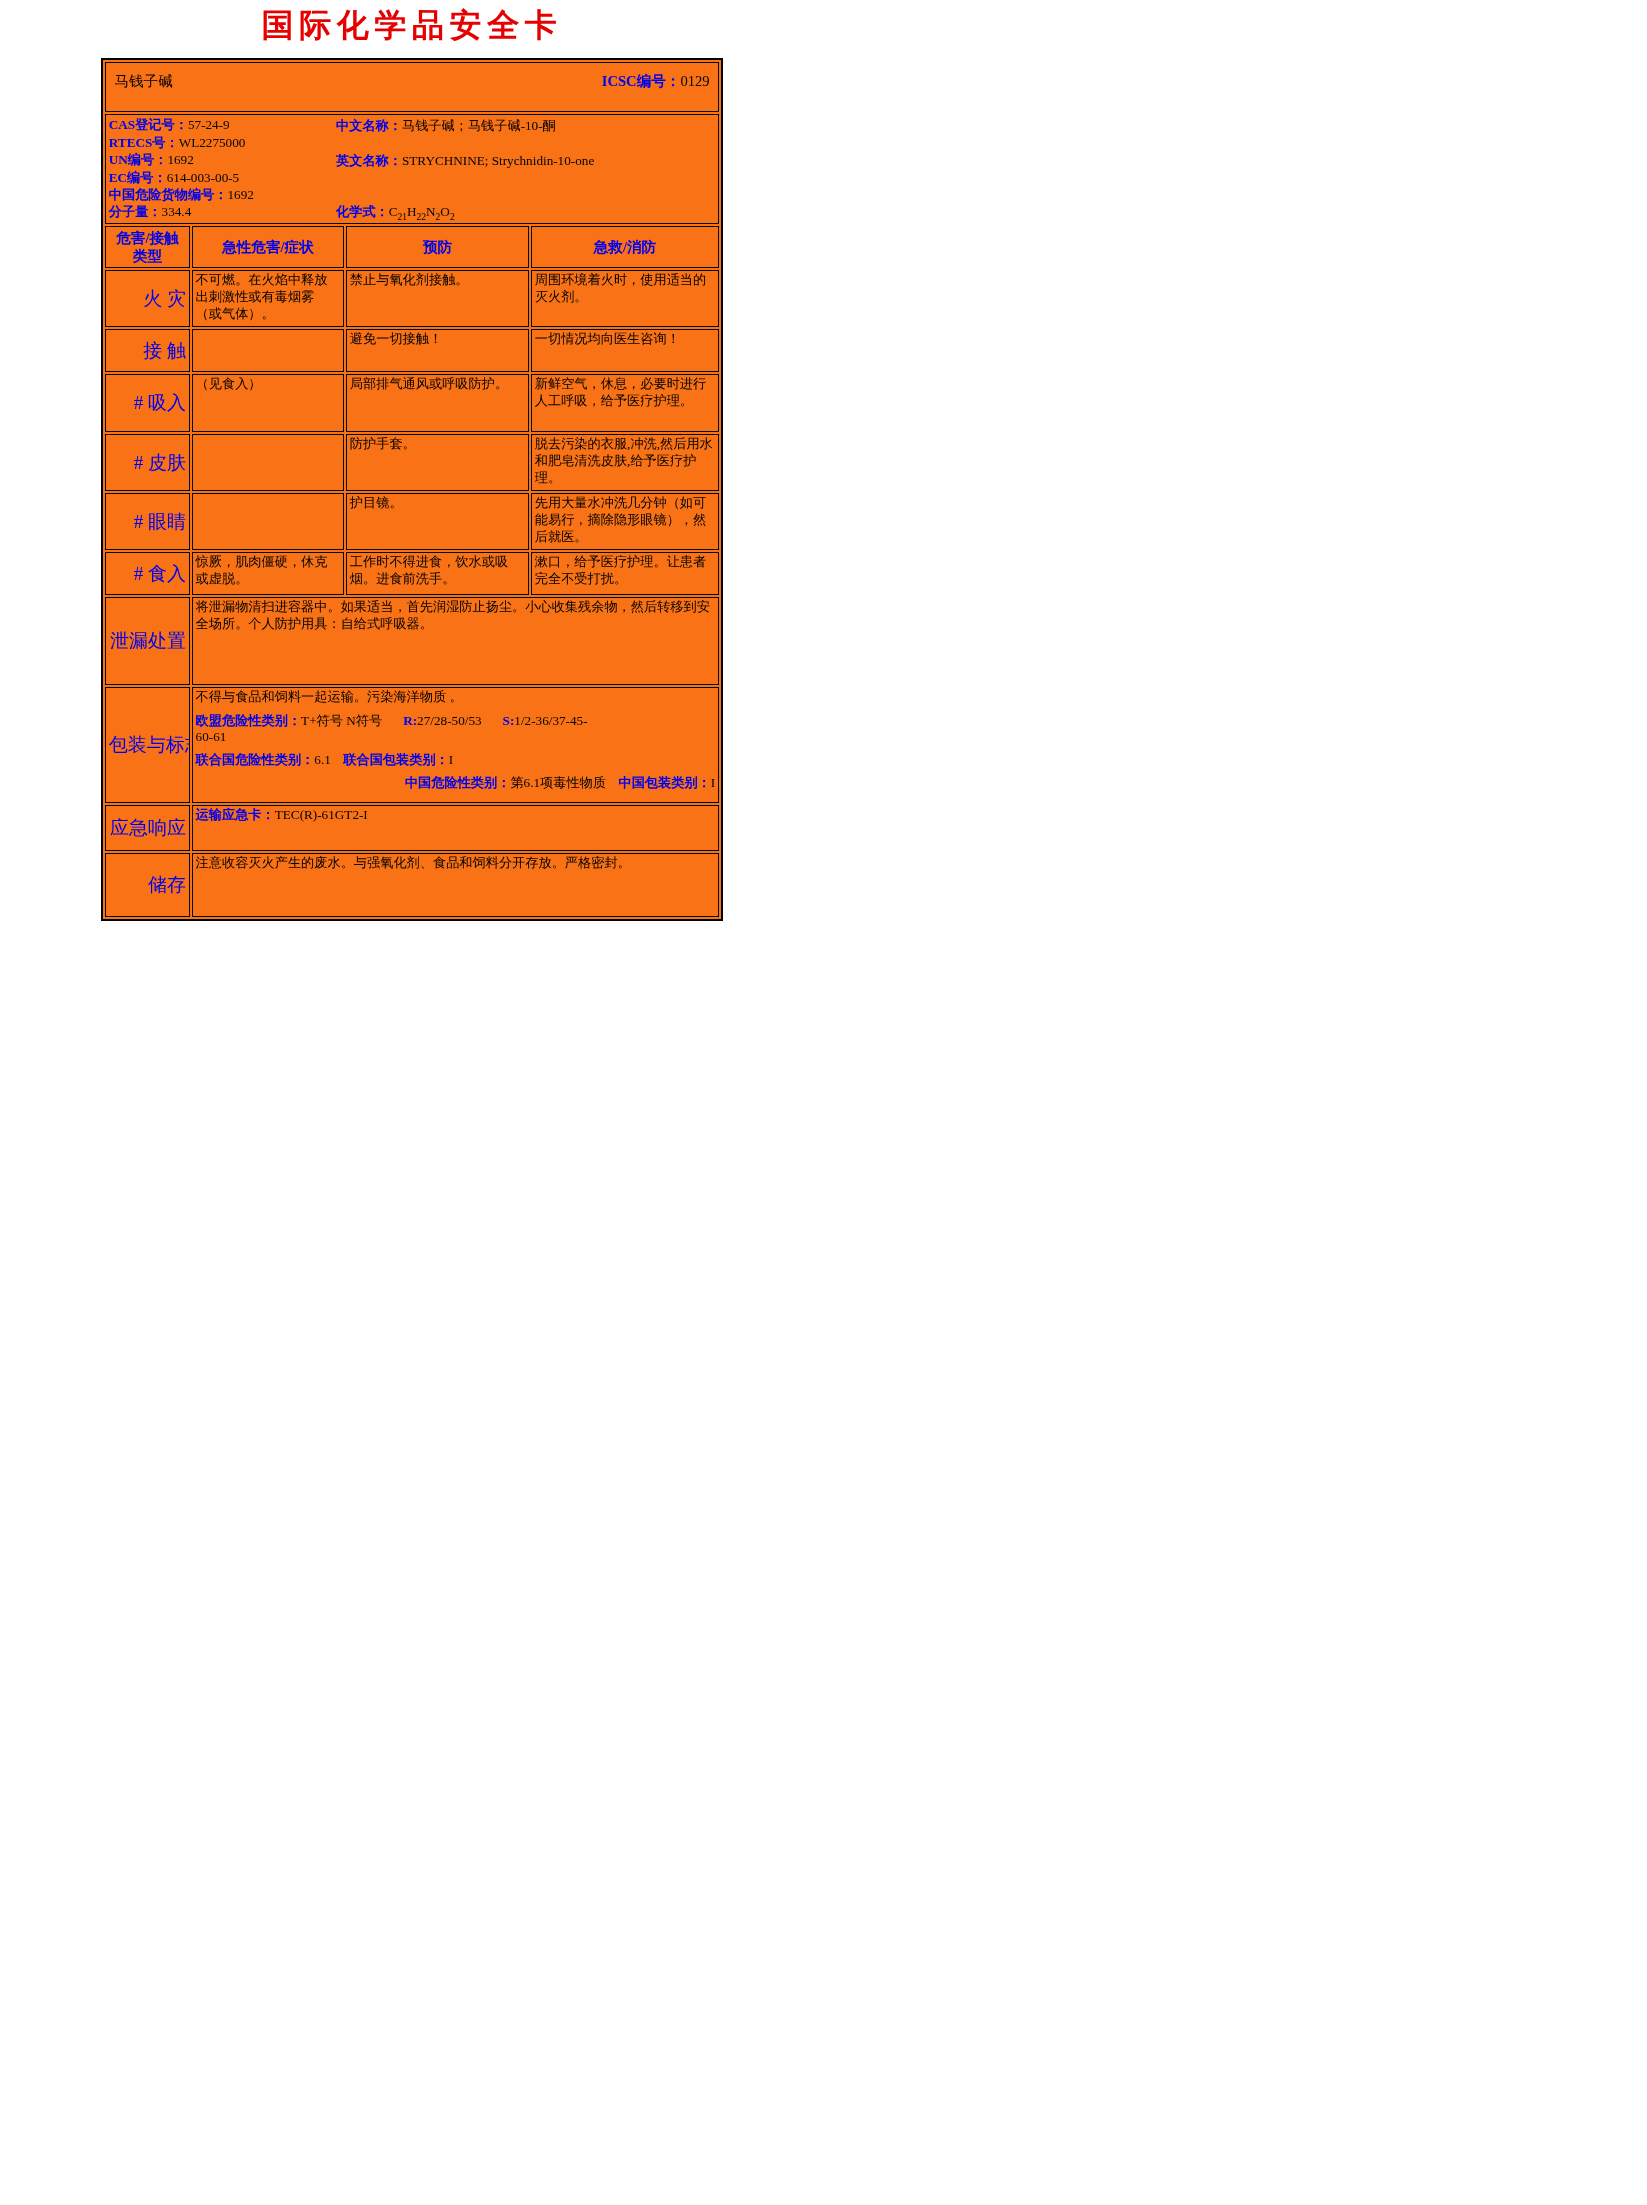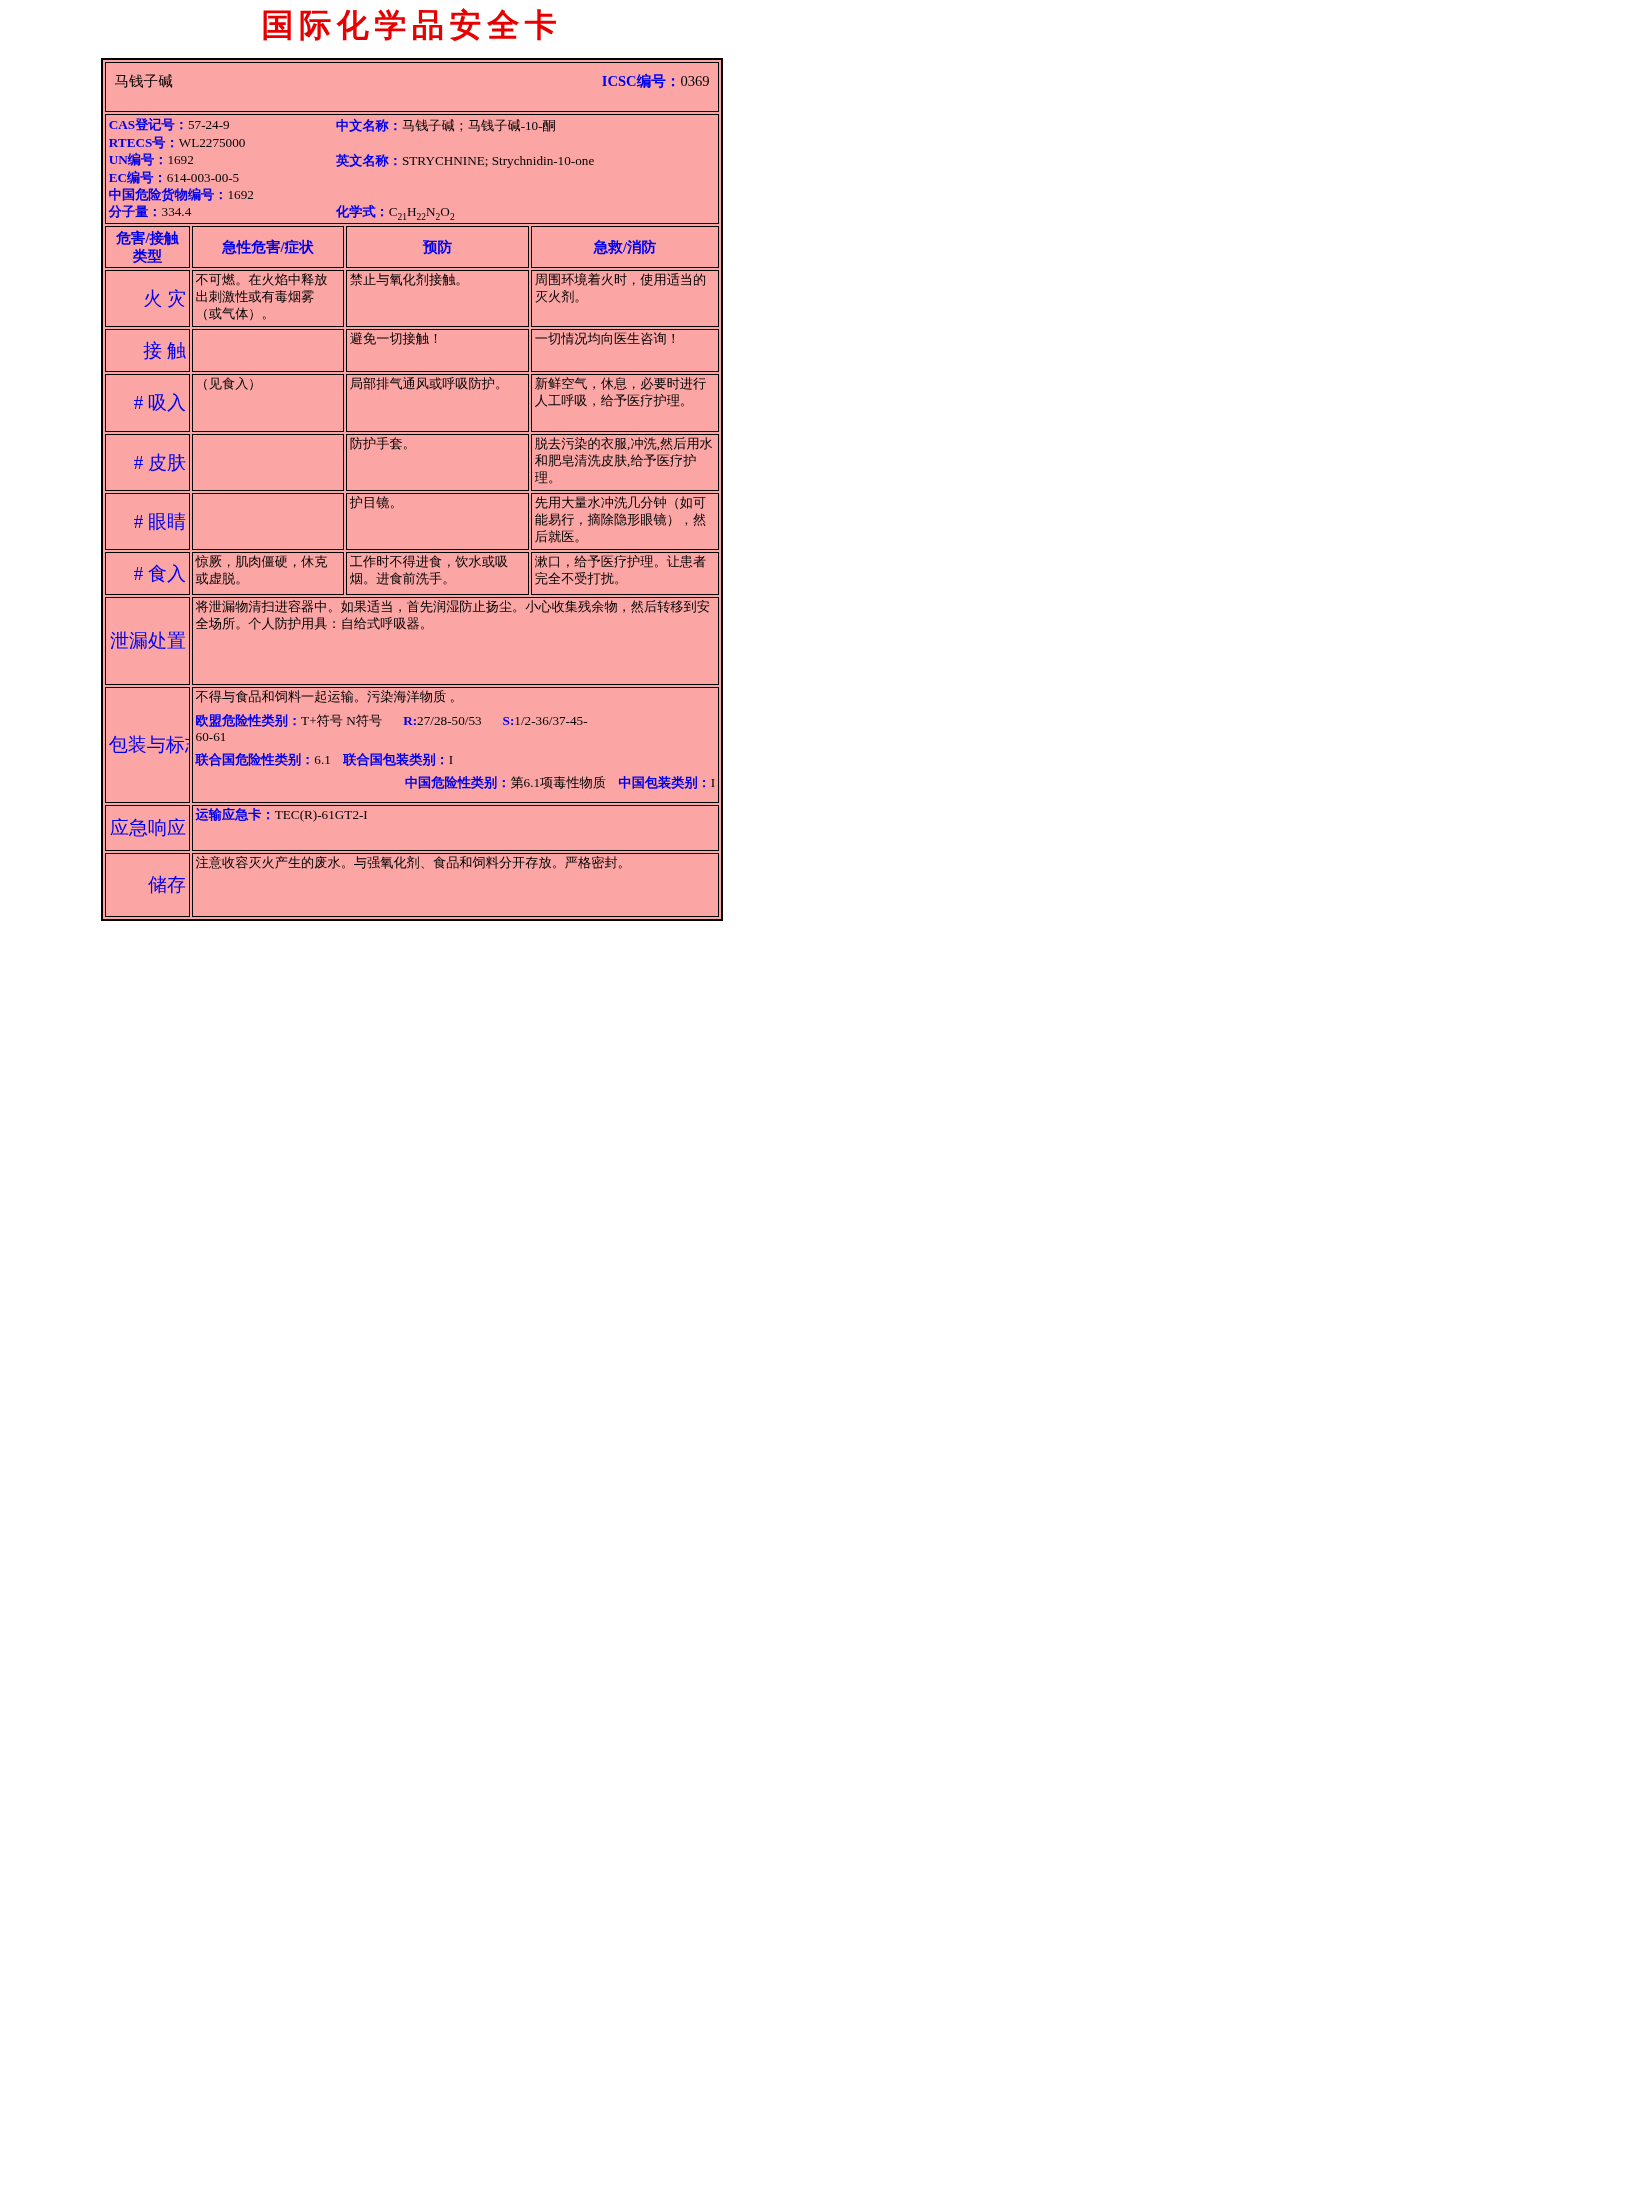--- a/index.html
+++ b/index.html
@@ -17,21 +17,21 @@
     padding-top:4px;
     font-family:"Liberation Serif","DejaVu Serif",serif;
   }
   table.card{
     width:622px;
     margin:9.7px auto 0 auto;
     border:2.1px solid #000;
     border-collapse:separate;
     border-spacing:2.1px;
     table-layout:fixed;
-    background:#fca5a5;
+    background:#f97316;
   }
   td{
     border:1.4px solid #000;
     vertical-align:top;
     padding:1.4px 2.8px;
     font-size:13.2px;
     line-height:1.27;
     overflow:hidden;
     word-break:break-all;
   }
@@ -73,21 +73,21 @@
       <col style="width:149px">
       <col style="width:179px">
       <col style="width:184px">
   </colgroup>
 
   <tbody>
       <tr style="height:50px">
     <td colspan="4">
       <div class="name-row-inner">
         <span>马钱子碱</span>
-        <span class="icsc"><span class="blue">ICSC编号：</span><span class="black">0369</span></span>
+        <span class="icsc"><span class="blue">ICSC编号：</span><span class="black">0129</span></span>
       </div>
     </td>
   </tr>
 
   <tr style="height:106px">
     <td colspan="4" class="info-cell">
       <div class="info-line"><span class="blue">CAS登记号：</span><span class="black">57-24-9</span></div>
       <div class="info-line"><span class="blue">RTECS号：</span><span class="black">WL2275000</span></div>
       <div class="info-line"><span class="blue">UN编号：</span><span class="black">1692</span></div>
       <div class="info-line"><span class="blue">EC编号：</span><span class="black">614-003-00-5</span></div>

